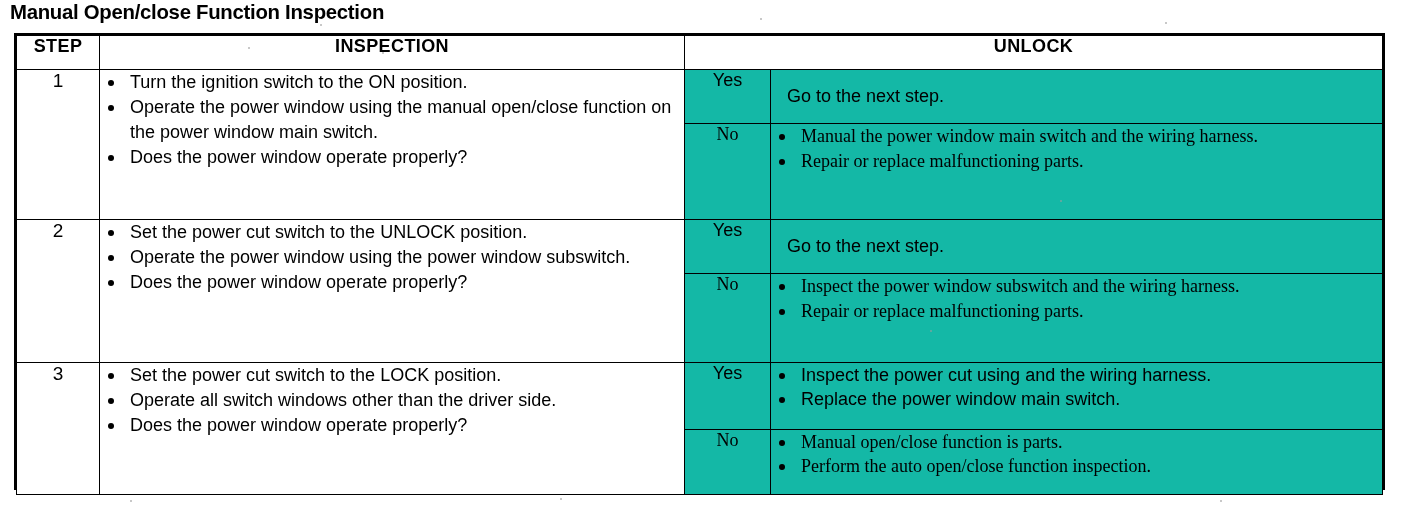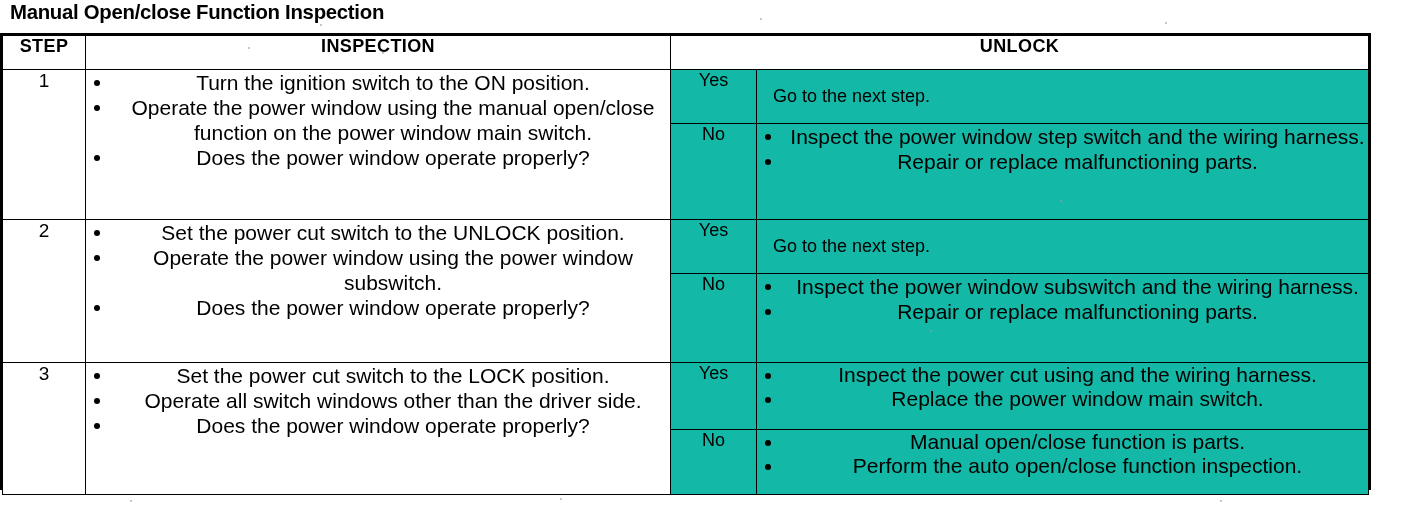--- a/index.html
+++ b/index.html
@@ -34,21 +34,21 @@
     line-height: 28px;
     white-space: nowrap;
     font-family: "Liberation Sans", sans-serif;
     transform: scaleX(0.97);
     transform-origin: left center;
   }
 
   
   #insp-table {
     position: absolute;
-    left: 0;
+    left: 14px;
     top: 33px;
     width: 1371px;
     height: 457px;
     border: 2.5px solid #000;
     box-sizing: border-box;
     border-collapse: collapse;
   }
 
   table.grid {
     width: 100%;
@@ -101,21 +101,21 @@
     border-collapse: collapse;
     table-layout: fixed;
   }
   table.action-sub td {
     border: 1.6px solid #000;
     padding: 0;
     vertical-align: top;
     background: #14b8a6;
   }
   table.action-sub tr:first-child > td { border-top: 0; }
-  table.action-sub tr:last-child > td { border-bottom: 0; }
+  table.action-sub tr:last-child > td { border-bottom: 0; font-family: Liberation Serif, serif; }
   table.action-sub td:first-child { border-left: 0; }
   table.action-sub td:last-child { border-right: 0; }
 
   td.yn-cell {
     width: 85px;
     text-align: center;
     font-size: 18px;
     padding-top: 5px;
     border-right-width: 1.8px;
   }
@@ -130,24 +130,23 @@
 
   
   ul.blist {
     list-style: none;
     margin: 0;
     padding: 0;
   }
   ul.blist > li {
     position: relative;
     padding-left: 30px;
-    font-size: 21px;
+    font-size: 18px;
     line-height: 25px;
     margin: 0 0 0 0;
-    text-align: center;
   }
   ul.blist > li::before {
     content: "";
     position: absolute;
     left: 8px;
     top: 10px;
     width: 6px;
     height: 6px;
     background: #000;
     border-radius: 50%;
@@ -204,21 +203,21 @@
                   <tr style="height:38px;">
                 <td class="yn-cell">Yes</td>
                 <td class="act-cell">
                   <p class="plain">Go to the next step.</p>
                 </td>
               </tr>
               <tr>
                 <td class="yn-cell">No</td>
                 <td class="act-cell">
                   <ul class="blist">
-                    <li>Inspect the power window step switch and the wiring harness.</li>
+                    <li>Manual the power window main switch and the wiring harness.</li>
                     <li>Repair or replace malfunctioning parts.</li>
                   </ul>
                 </td>
               </tr>
             </tbody>
               </table>
           </td>
         </tr>
 
         <tr style="height:143px;">

